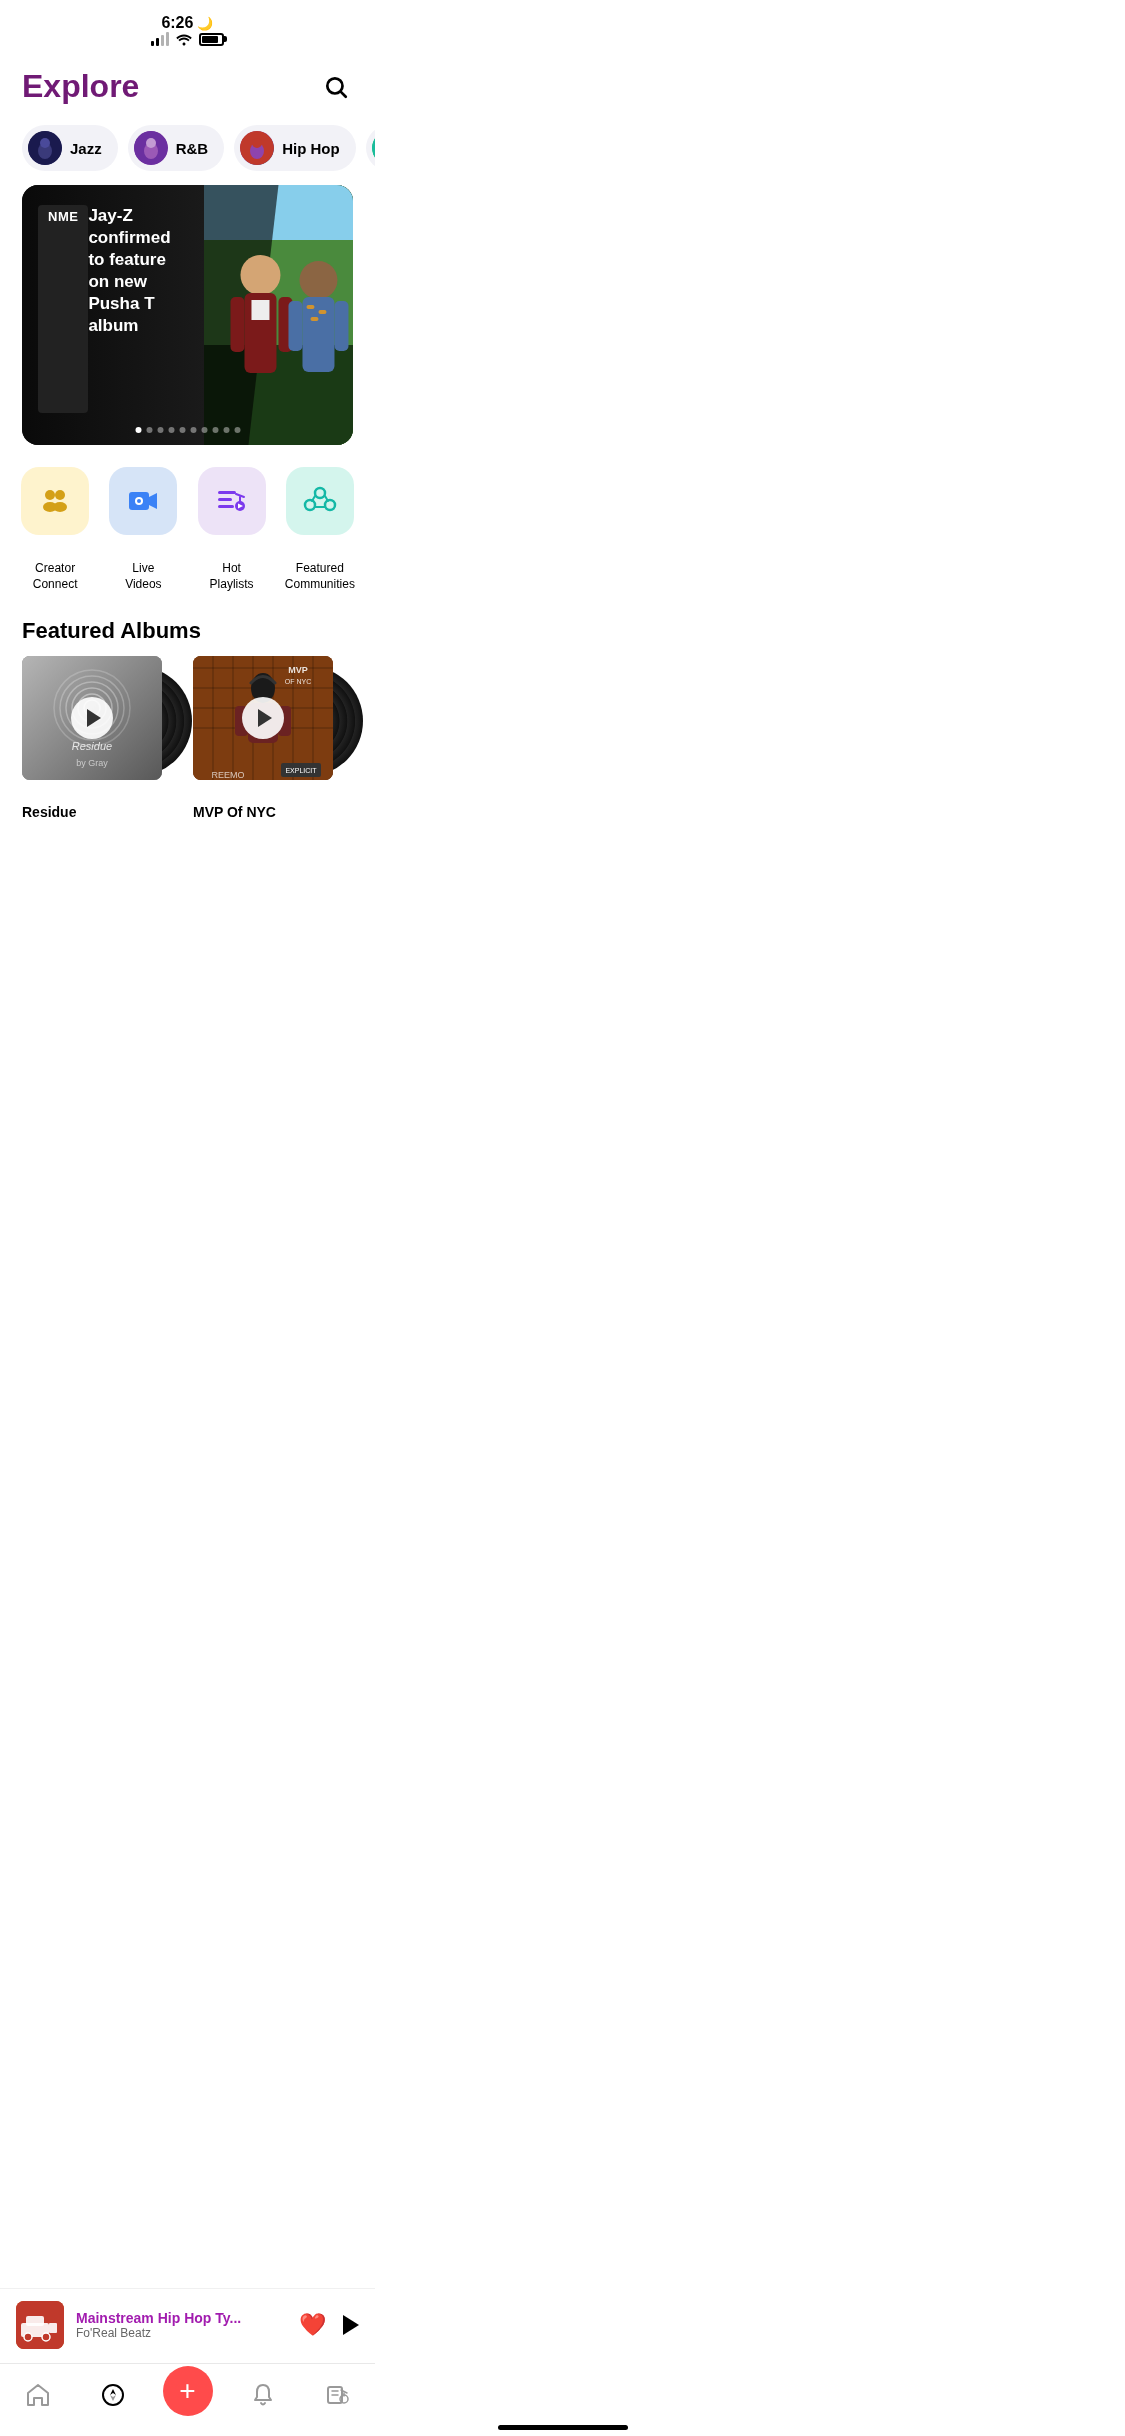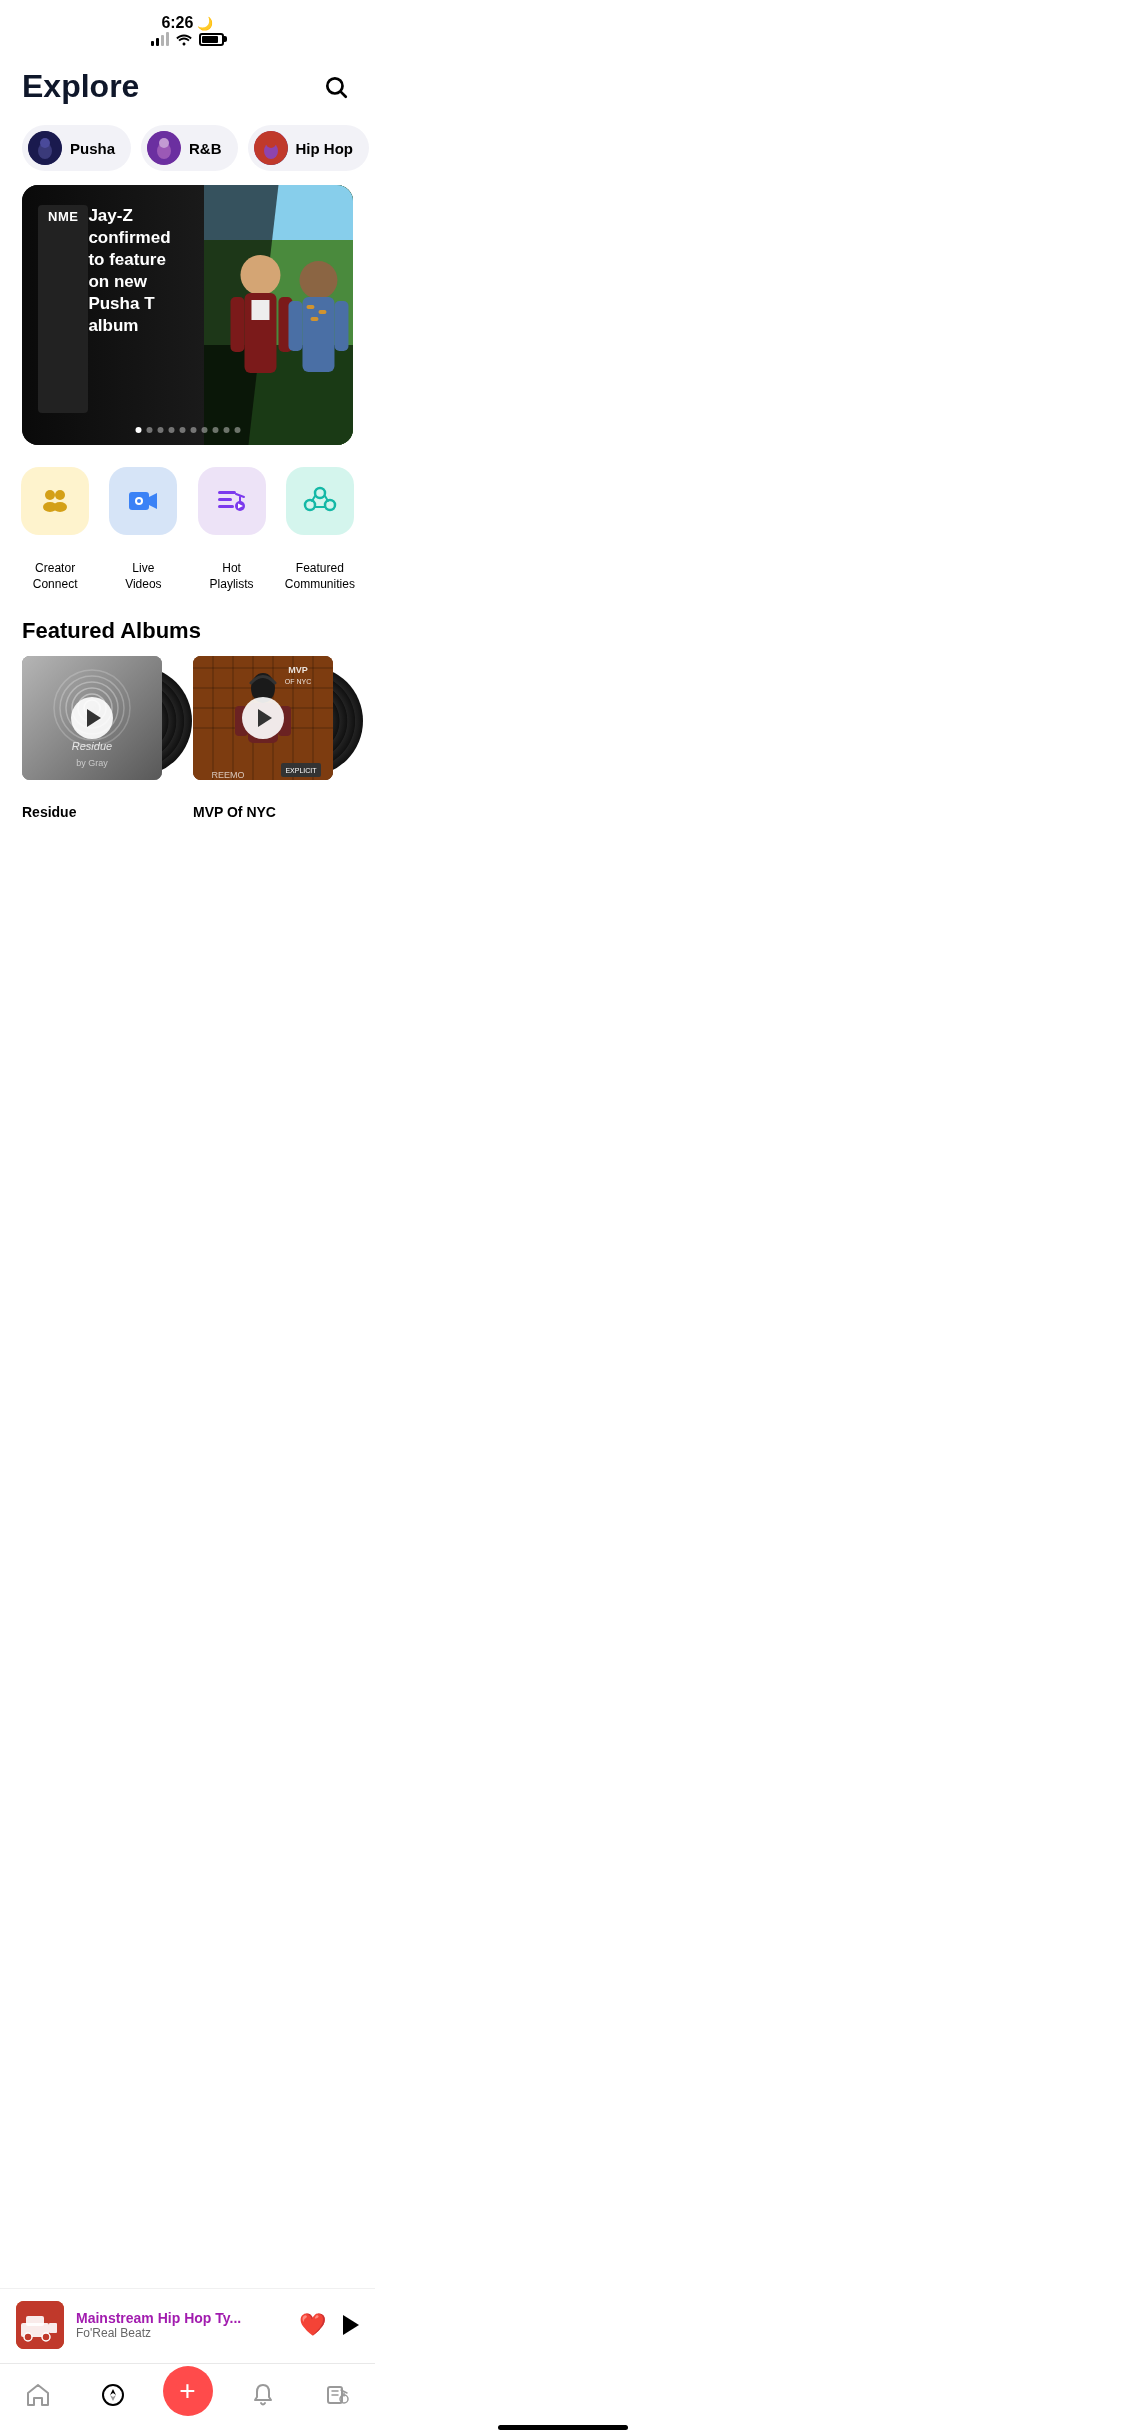--- a/index.html
+++ b/index.html
@@ -50,21 +50,21 @@
     
     .header {
       display: flex;
       justify-content: space-between;
       align-items: center;
       padding: 16px 22px 10px;
     }
     .header-title {
       font-size: 32px;
       font-weight: 800;
-      color: #0f172a;
+      color: #701a75;
     }
     .search-btn {
       background: none;
       border: none;
       cursor: pointer;
       padding: 4px;
     }
     .search-icon-svg { width: 26px; height: 26px; }
 
     
@@ -393,21 +393,21 @@
 
 <div class="genre-scroll">
   <div class="genre-pill">
     <div class="genre-avatar jazz-avatar">
       <svg width="34" height="34" viewBox="0 0 34 34">
         <circle cx="17" cy="17" r="17" fill="#1a1a4e"></circle>
         <ellipse cx="17" cy="20" rx="7" ry="8" fill="#3a3a7a"></ellipse>
         <circle cx="17" cy="12" r="5" fill="#4a4a9a"></circle>
       </svg>
     </div>
-    <span class="genre-label">Pusha</span>
+    <span class="genre-label">Jazz</span>
   </div>
   <div class="genre-pill">
     <div class="genre-avatar rnb-avatar">
       <svg width="34" height="34" viewBox="0 0 34 34">
         <circle cx="17" cy="17" r="17" fill="#6b2fa0"></circle>
         <ellipse cx="17" cy="20" rx="7" ry="8" fill="#9b59b6"></ellipse>
         <circle cx="17" cy="12" r="5" fill="#c39bd3"></circle>
       </svg>
     </div>
     <span class="genre-label">R&amp;B</span>

